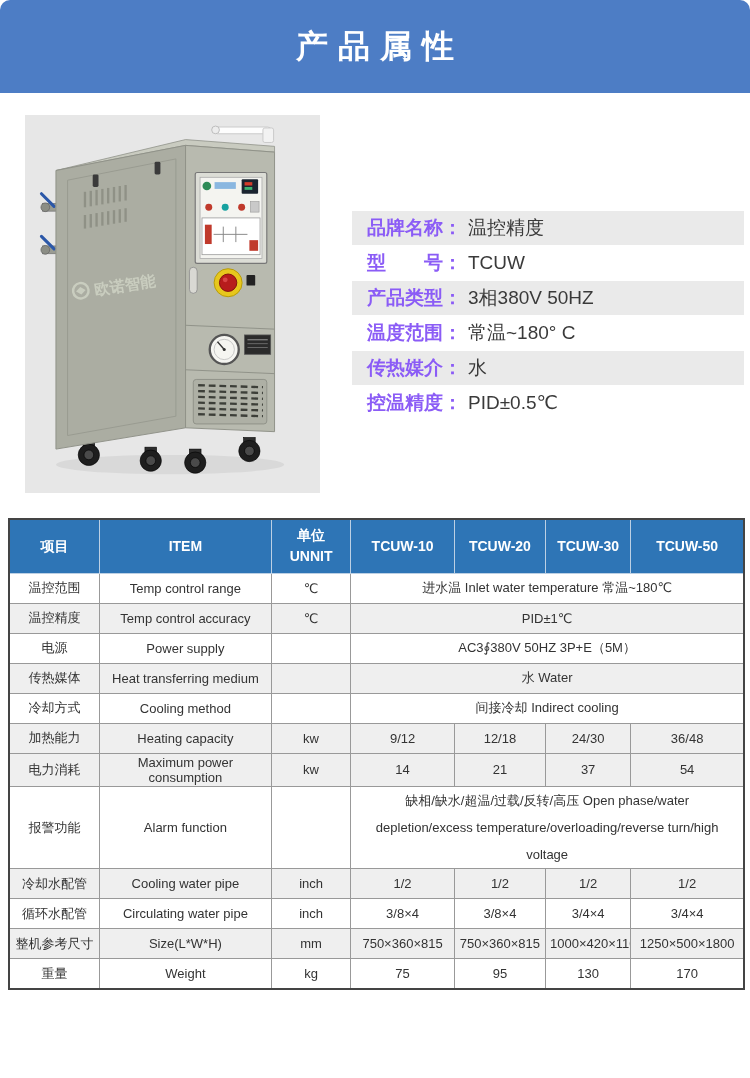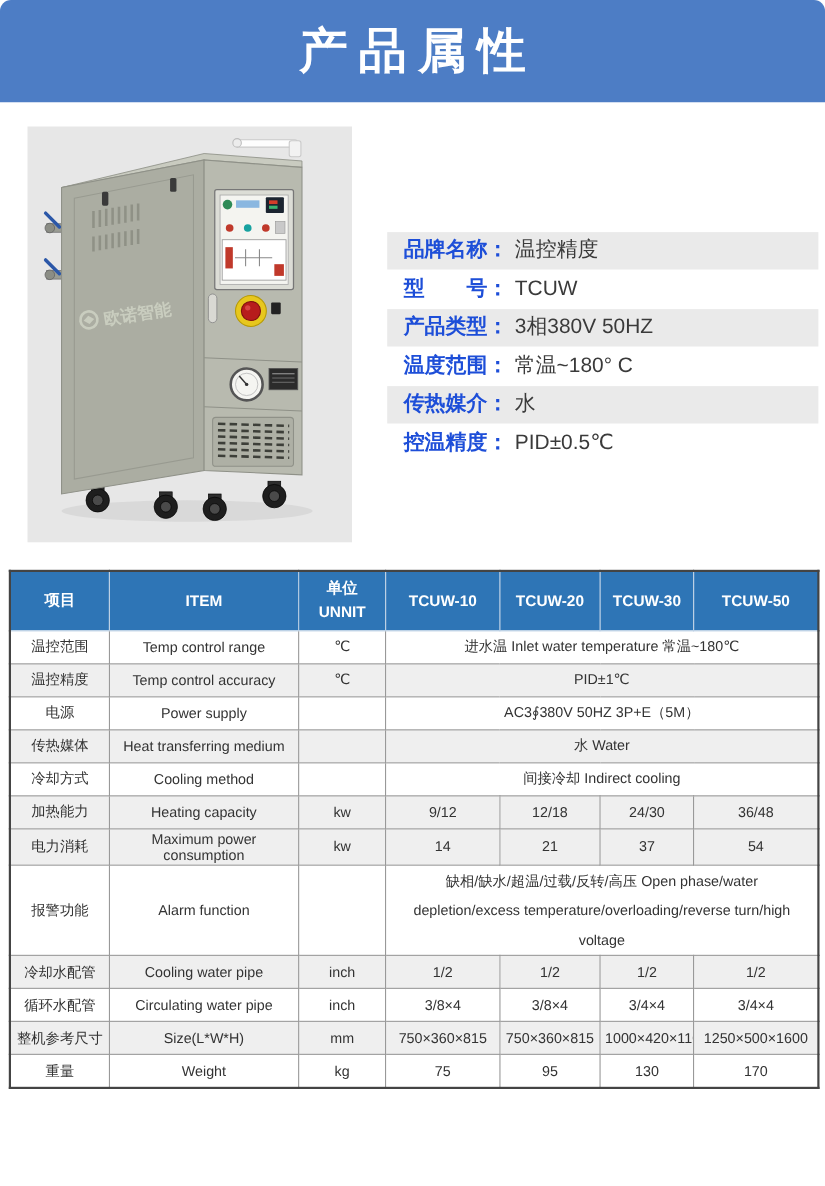--- a/index.html
+++ b/index.html
@@ -5,33 +5,33 @@
   * { margin:0; padding:0; box-sizing:border-box; }
   html,body { background:#fff; }
   body { font-family:"Liberation Sans","DejaVu Sans",sans-serif; color:#3a3a3a; }
   .page { position:relative; width:750px; height:1078px; background:#fff; margin:0 auto; overflow:hidden; }
 
   
   .banner { position:absolute; left:0; top:0; width:750px; height:93px;
     background:#4D7DC5; border-radius:10px 10px 0 0;
     display:flex; align-items:center; justify-content:center; }
   .banner h1 { color:#fff; font-family:Liberation Mono, monospace;
-    font-size:44px; font-weight:bold; letter-spacing:10px; padding-left:10px; }
+    font-size:32px; font-weight:bold; letter-spacing:10px; padding-left:10px; }
 
   
   .photo-box { position:absolute; left:25px; top:115px; width:295px; height:378px;
     background:#E7E7E7; }
   .photo-box svg { display:block; width:100%; height:100%; }
 
   
   .attrs { position:absolute; left:352px; top:211px; width:392px; }
   .attr-row { height:34px; line-height:34px; margin-bottom:1px; padding-left:15px;
     font-size:19px; white-space:nowrap; overflow:hidden; }
   .attr-row.shaded { background:#EAEAEA; }
-  .attr-label { font-weight:bold; color:#1d4ed8; }
+  .attr-label { font-weight:bold; color:#8b5cf6; }
   .attr-value { color:#3a3a3a; margin-left:6px; }
 
   
   .spec-wrap { position:absolute; left:8px; top:518px; width:737px; }
   table.spec { width:100%; border-collapse:collapse; table-layout:fixed;
     border:2px solid #444; }
   table.spec th { background:#2E75B6; color:#fff; font-weight:bold;
     height:54px; font-size:14px; text-align:center; vertical-align:middle;
     border:1px solid #bcd0e4; border-top:1px dashed #9fc0de; line-height:1.5; }
   table.spec th.cn { font-family:"Liberation Serif","DejaVu Serif",serif; }
@@ -318,21 +318,21 @@
             <td class="val">3/4×4</td>
             <td class="val">3/4×4</td>
           </tr>
           <tr class="shaded">
             <td class="cn">整机参考尺寸</td>
             <td class="en">Size(L*W*H)</td>
             <td class="unit">mm</td>
             <td class="val">750×360×815</td>
             <td class="val">750×360×815</td>
             <td class="val">1000×420×1100</td>
-            <td class="val">1250×500×1600</td>
+            <td class="val">1250×500×1800</td>
           </tr>
           <tr>
             <td class="cn">重量</td>
             <td class="en">Weight</td>
             <td class="unit">kg</td>
             <td class="val">75</td>
             <td class="val">95</td>
             <td class="val">130</td>
             <td class="val">170</td>
           </tr>

